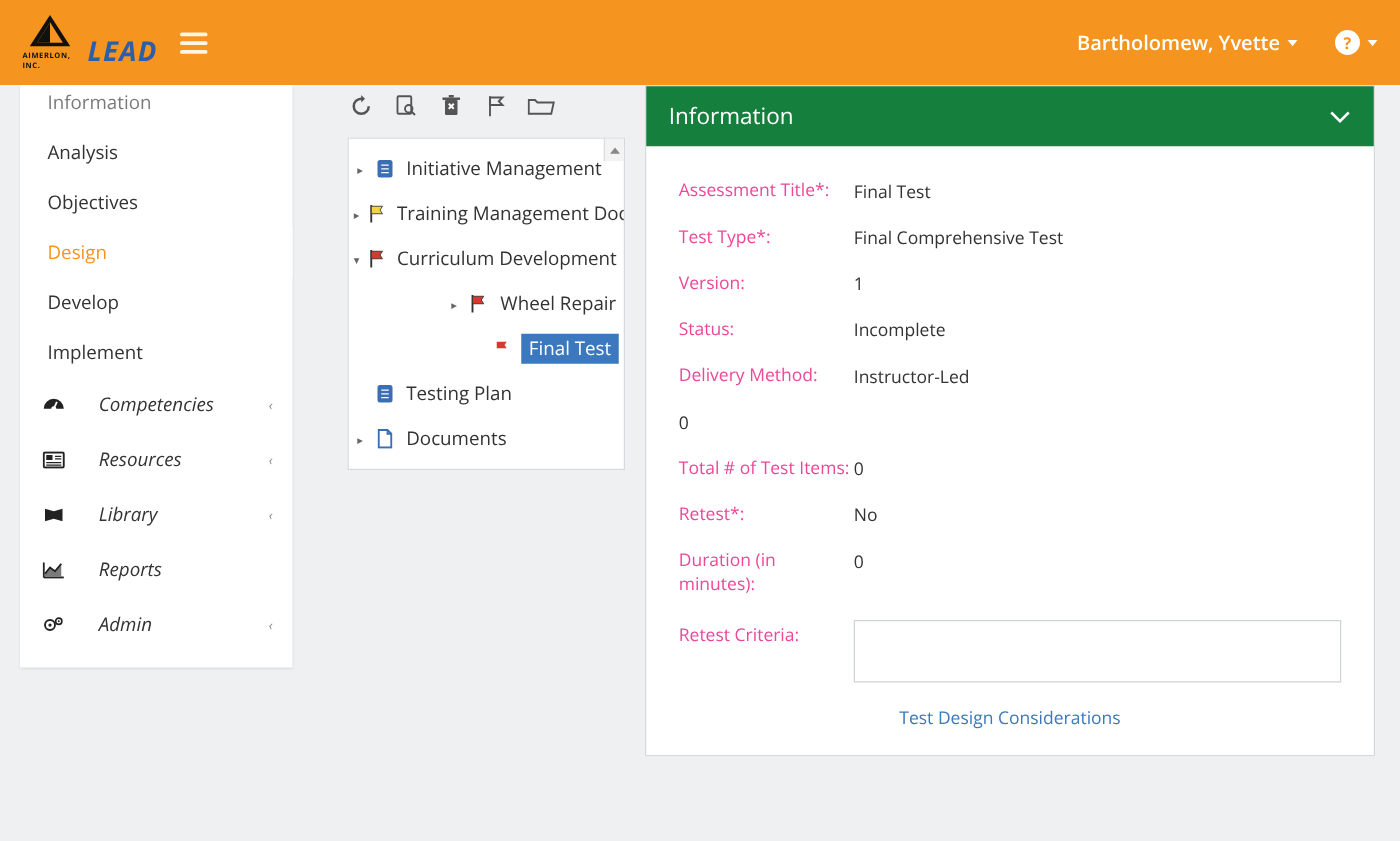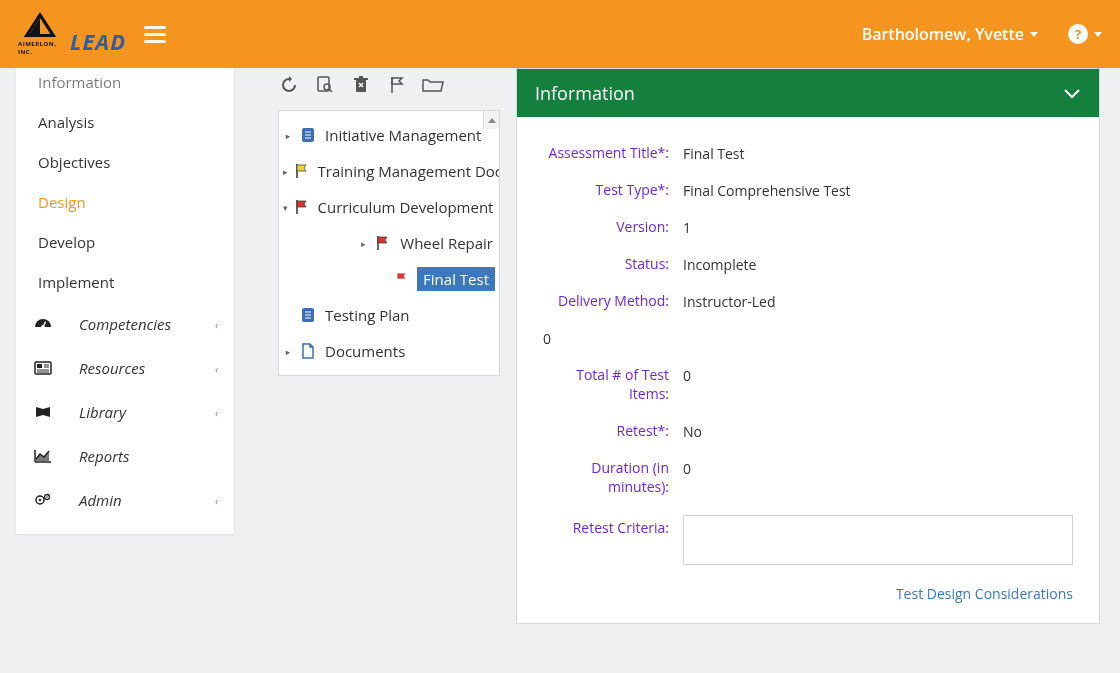--- a/index.html
+++ b/index.html
@@ -42,24 +42,24 @@
   .tree-node.selected .node-label { background:#3b78bd; color:#fff; padding:2px 6px; }
   .tree-node.selected { }
   .node-label { padding:2px 2px; }
   .ico { width:18px; height:16px; display:flex; align-items:center; justify-content:center; }
   
   .right-col { flex:1; }
   .panel { background:#fff; border:1px solid #d7d9dc; }
   .panel-header { background:#15803d; color:#fff; padding:12px 18px; font-size:18px; display:flex; align-items:center; justify-content:space-between; cursor:pointer;}
   .panel-body { padding:18px 26px 14px 26px; }
   .info-row { display:flex; align-items:flex-start; padding:9px 0; }
-  .info-label { width:140px; text-align:right; color:#6d28d9; padding-right:14px; line-height:1.35;}
+  .info-label { width:140px; text-align:left; color:#ec4899; line-height:1.35;}
   .info-value { flex:1; color:#333; }
   .retest-box { flex:1; min-height:50px; border:1px solid #cfd2d6; }
-  .footer-link { text-align:right; padding:10px 0 6px 0; }
+  .footer-link { text-align:center; padding:10px 0 6px 0; }
   .footer-link a { color:#3b78bd; text-decoration:none; cursor:pointer;}
   
   svg { display:block; }
 </style>
 </head>
 <body>
 
 <div class="header">
   <div class="logo-block">
     <div class="logo-triangle">

